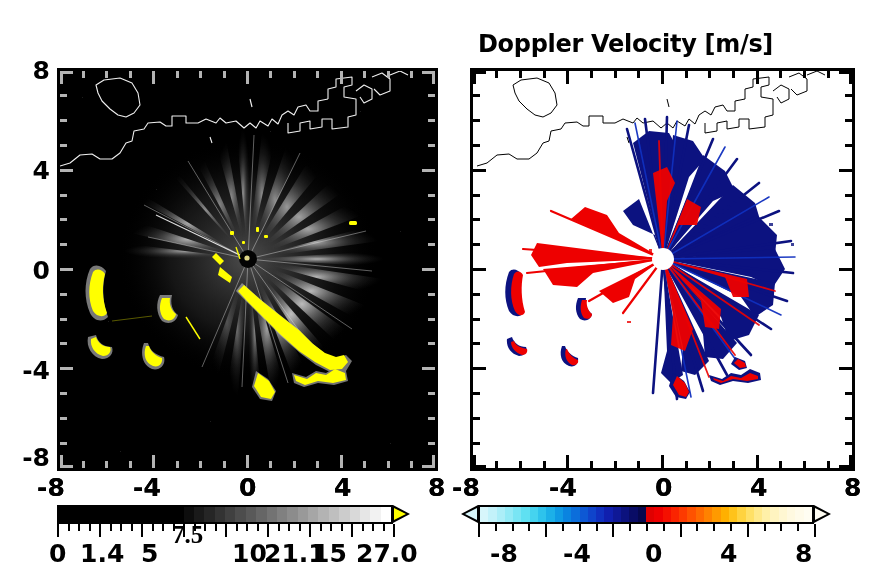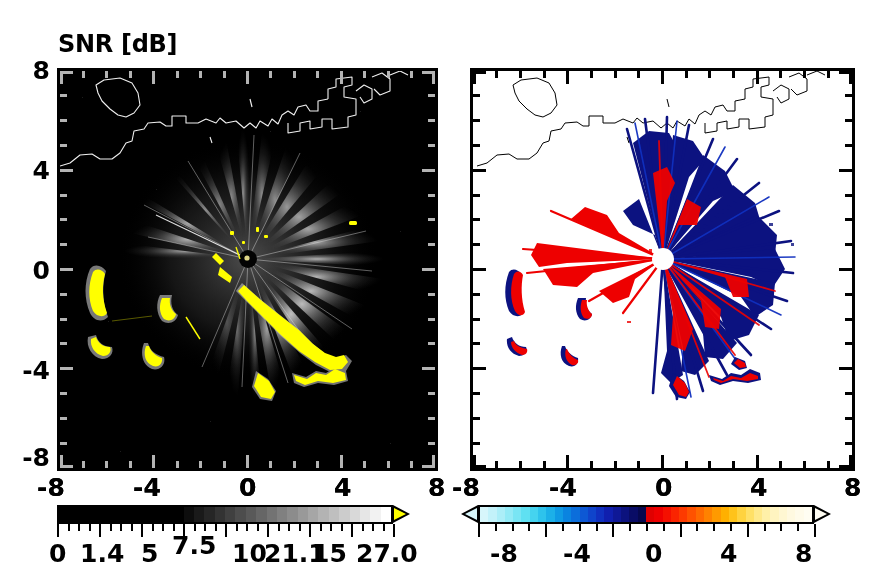--- a/index.html
+++ b/index.html
@@ -38,21 +38,21 @@
   .cbt.maj{height:13px;}
   .cbt.min{height:7px;}
   .cblabel{position:absolute;font-size:25px;font-weight:bold;color:#000;white-space:nowrap;}
   .arrow{position:absolute;width:0;height:0;}
 </style>
 </head>
 <body>
 
 <div id="root">
 
-  <div class="ttl" id="snr-title">SNR [dB]</div>
+  <div class="ttl" id="dop-title">Doppler Velocity [m/s]</div>
 
   <div class="panel" id="snr-panel">
     <div class="pwrap">
       <svg class="psvg" viewBox="0 0 375 397" preserveAspectRatio="none">
         <defs>
           <radialGradient id="gspoke" cx="50%" cy="50%" r="50%">
             <stop offset="0%" stop-color="#f2f2f2" stop-opacity="0.95"></stop>
             <stop offset="18%" stop-color="#c8c8c8" stop-opacity="0.8"></stop>
             <stop offset="55%" stop-color="#6e6e6e" stop-opacity="0.45"></stop>
             <stop offset="100%" stop-color="#262626" stop-opacity="0"></stop>
@@ -558,21 +558,21 @@
 
     <div class="cblabel" style="left:37px;top:-22px;">-8</div>
     <div class="cblabel" style="left:133px;top:-22px;">-4</div>
     <div class="cblabel" style="left:239px;top:-22px;">0</div>
     <div class="cblabel" style="left:334px;top:-22px;">4</div>
     <div class="cblabel" style="left:428px;top:-22px;">8</div>
 
     <div class="cblabel" style="left:49px;top:44px;">0</div>
     <div class="cblabel" style="left:80px;top:44px;">1.4</div>
     <div class="cblabel" style="left:141px;top:44px;">5</div>
-    <div class="cblabel" style="left:172px;top:36px;">7.5</div>
+    <div class="cblabel" style="left:172px;top:26px;font-family:Liberation Serif, serif;">7.5</div>
     <div class="cblabel" style="left:232px;top:44px;">10</div>
     <div class="cblabel" style="left:264px;top:44px;">21.1</div>
     <div class="cblabel" style="left:312px;top:44px;">15</div>
     <div class="cblabel" style="left:356px;top:44px;">27.0</div>
   </div>
 
   <div class="cbwrap" id="dop-cb-wrap" style="left:440px;top:495px;width:430px;height:75px;">
     <div class="arrow" style="left:21px;top:10px;border-top:9.5px solid transparent;border-bottom:9.5px solid transparent;border-right:17px solid #000;"></div>
     <div class="arrow" style="left:25px;top:13px;border-top:6.5px solid transparent;border-bottom:6.5px solid transparent;border-right:12px solid #d7f6fb;"></div>
 

